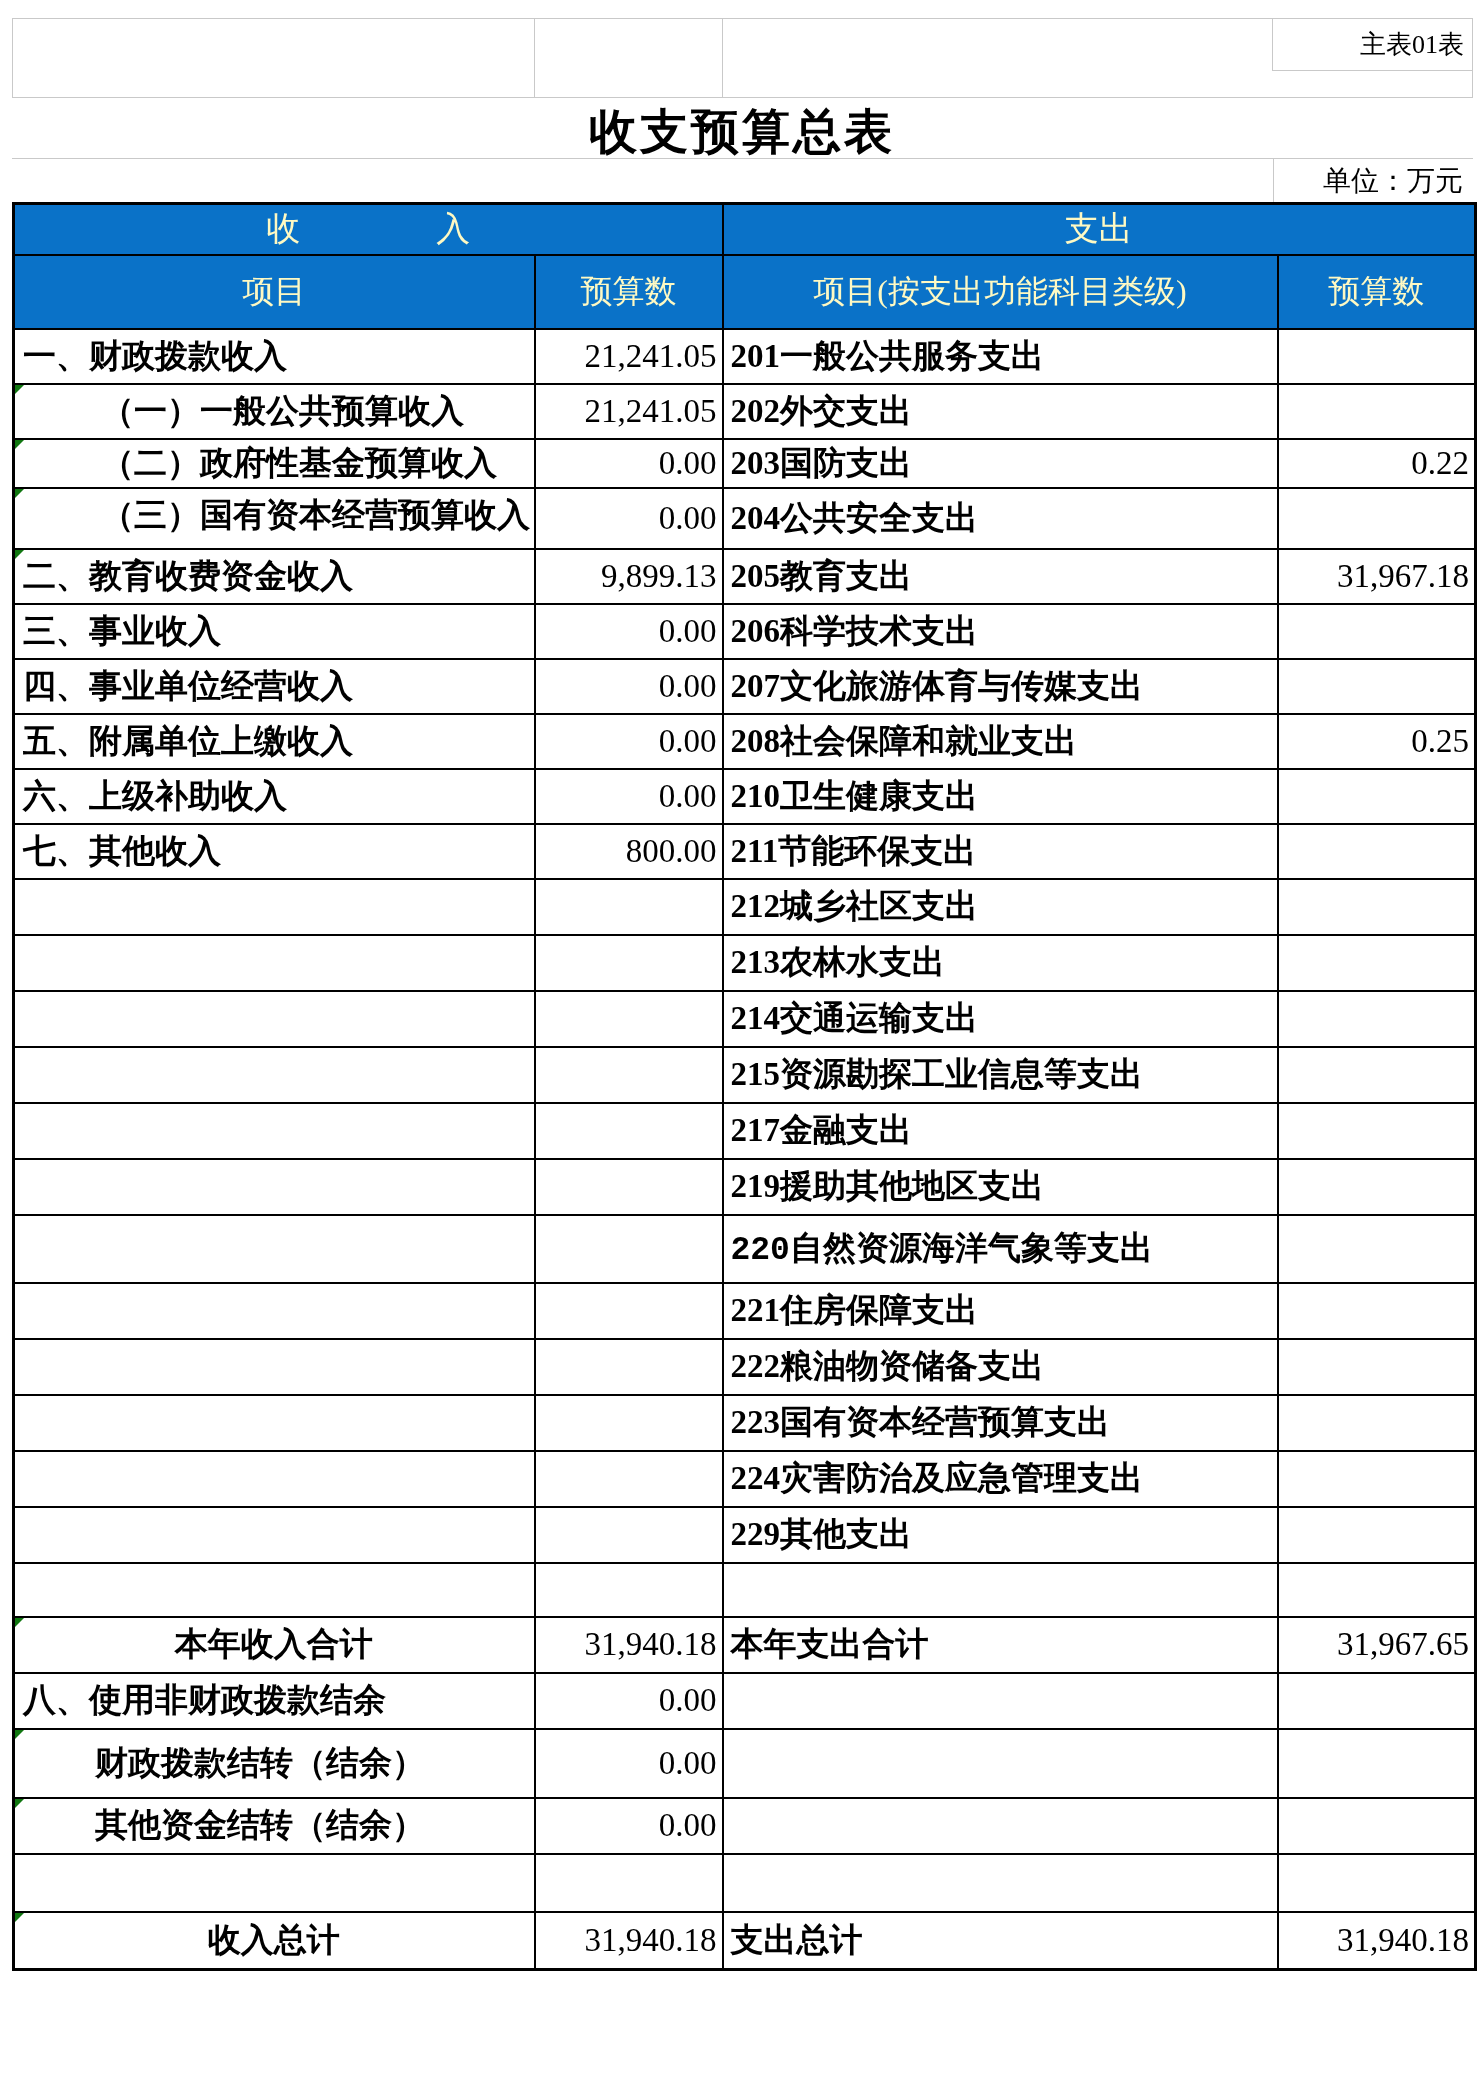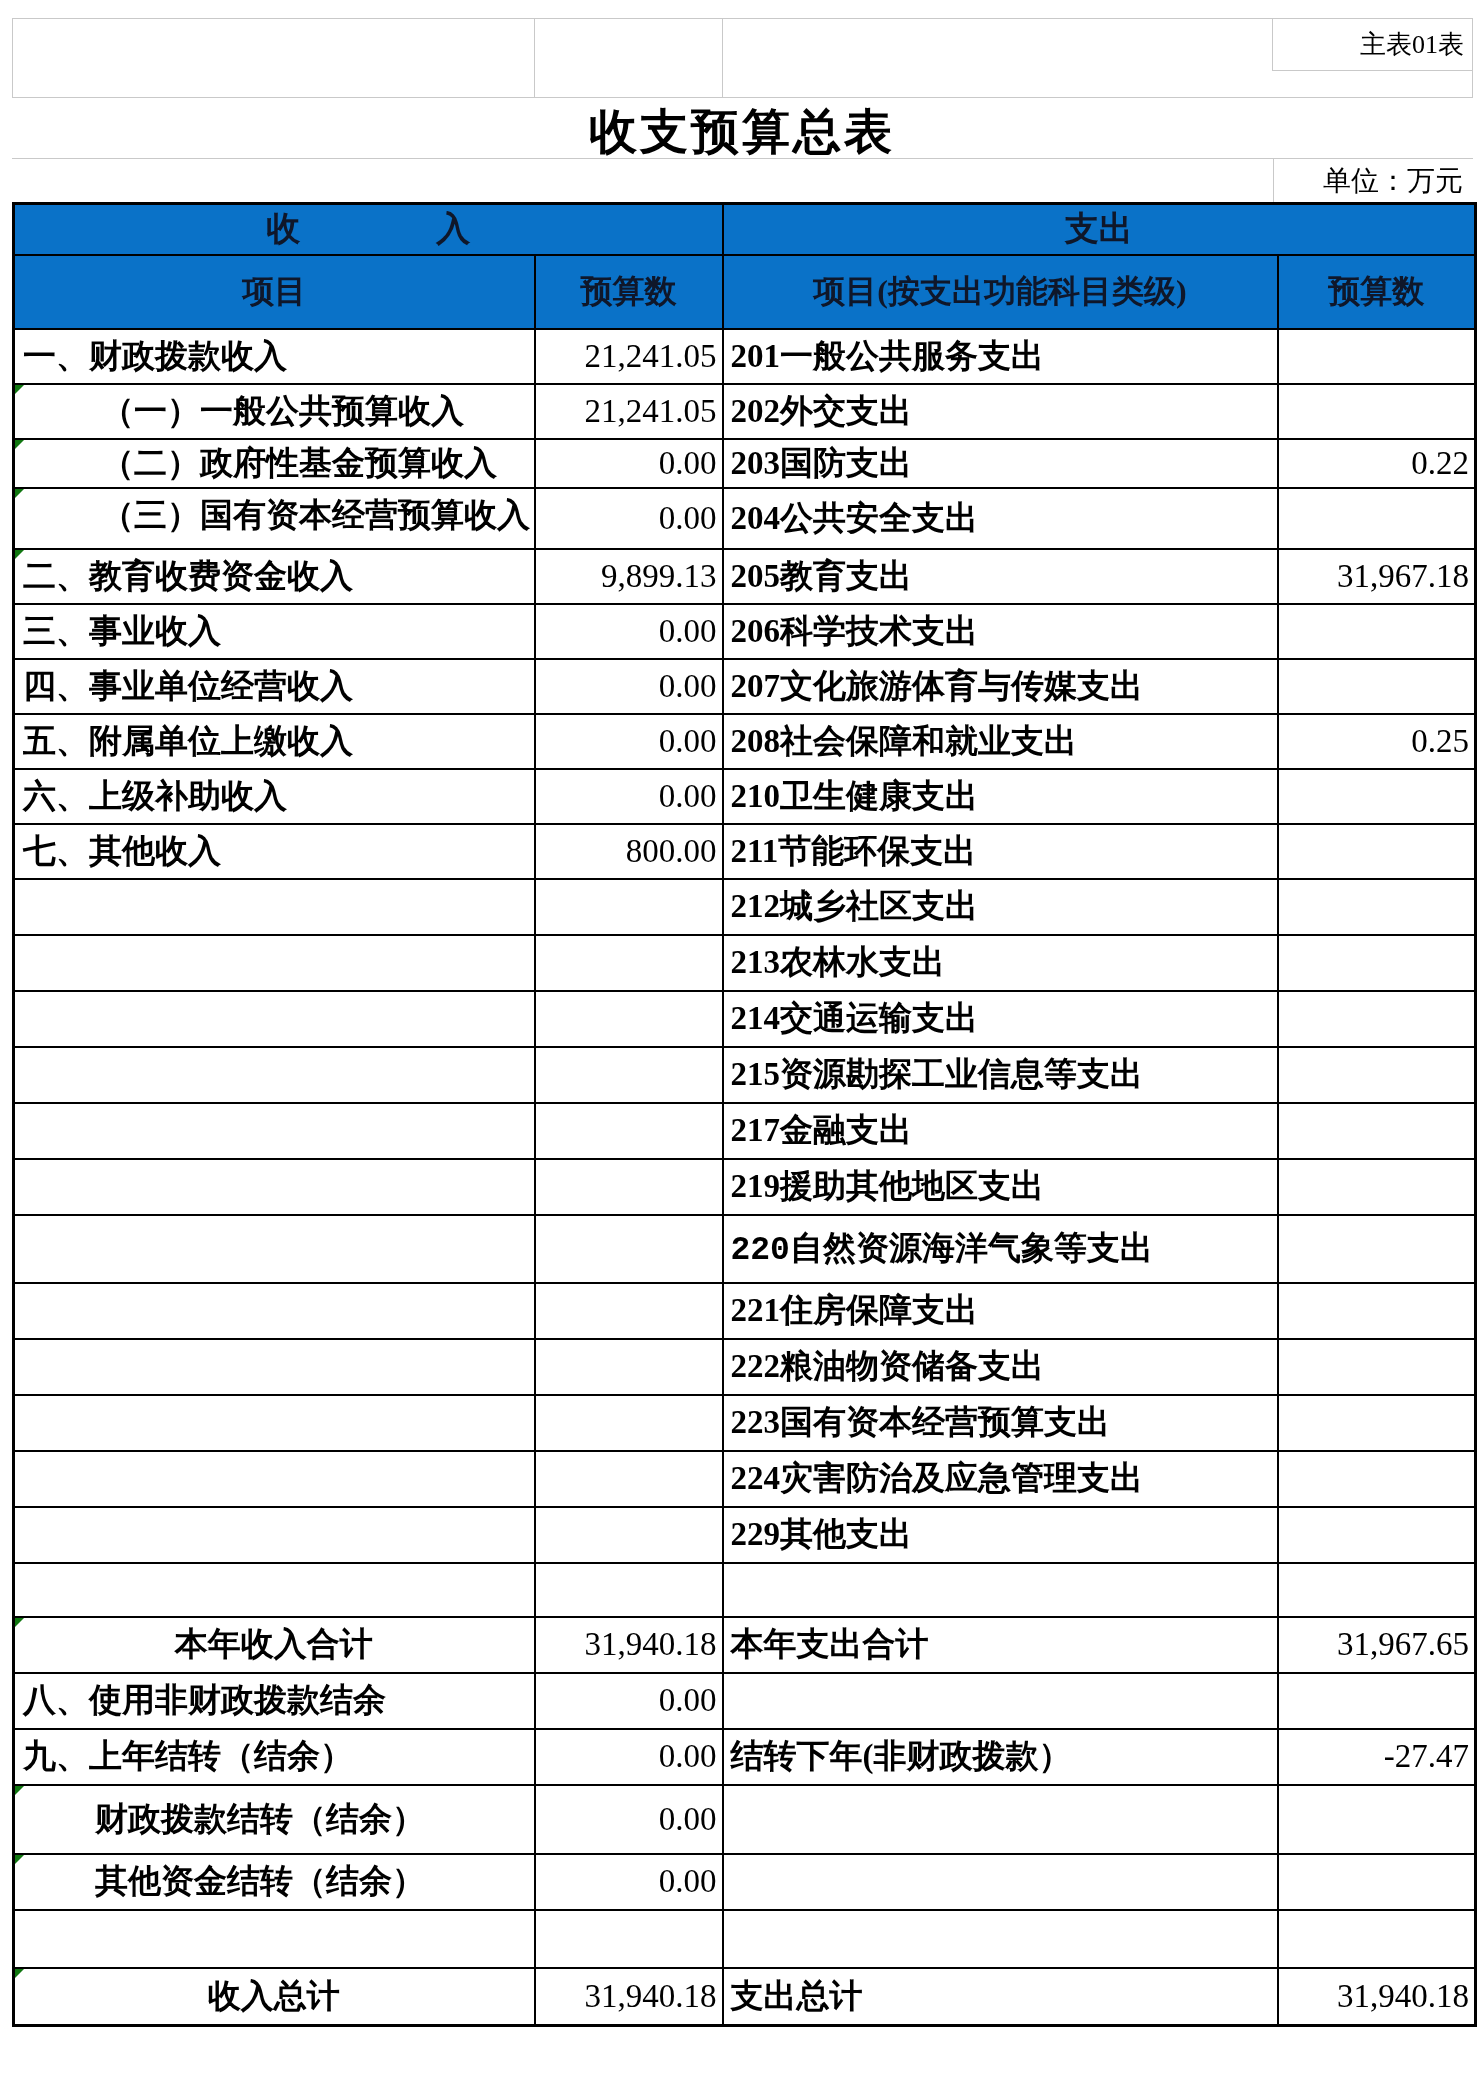--- a/index.html
+++ b/index.html
@@ -30,21 +30,21 @@
   }
 
   
   table#main{
     position:absolute;left:12px;top:202px;width:1462px;
     border-collapse:collapse;table-layout:fixed;
     border:3px solid #000;
   }
   #main th,#main td{border:2px solid #000;box-sizing:border-box;overflow:hidden;}
   #main thead th{
-    background:var(--hdr-blue);color:#0f172a;font-weight:bold;text-align:center;
+    background:var(--hdr-blue);color:#fef9c3;font-weight:normal;text-align:center;
     vertical-align:middle;
   }
   tr.band1 th{font-size:34px;border-bottom:4px solid #000;}
   tr.band2 th{font-size:32px;border-bottom:3px solid #000;}
   th.grpR{border-left:3px solid #000;}
 
   #main td{font-size:33px;vertical-align:middle;}
   td.c1{font-weight:bold;text-align:left;padding-left:8px;position:relative;}
   td.c1.l2{padding-left:4px;text-indent:82px;}
   td.c1.l3{padding-left:80px;}
@@ -245,26 +245,20 @@
         <td class="num">31,940.18</td>
         <td class="itm">本年支出合计</td>
         <td class="num">31,967.65</td>
       </tr>
       <tr style="height: 56px;">
         <td class="c1 l1"><span>八、使用非财政拨款结余</span></td>
         <td class="num">0.00</td>
         <td class="itm"></td>
         <td class="num"></td>
       </tr>
-      <tr style="height: 56px;">
-        <td class="c1 l1"><span>九、上年结转（结余）</span></td>
-        <td class="num">0.00</td>
-        <td class="itm">结转下年(非财政拨款）</td>
-        <td class="num">-27.47</td>
-      </tr>
       <tr style="height: 69px;">
         <td class="c1 l3"><span class="marker"></span><span>财政拨款结转（结余）</span></td>
         <td class="num">0.00</td>
         <td class="itm"></td>
         <td class="num"></td>
       </tr>
       <tr style="height: 56px;">
         <td class="c1 l3"><span class="marker"></span><span>其他资金结转（结余）</span></td>
         <td class="num">0.00</td>
         <td class="itm"></td>

